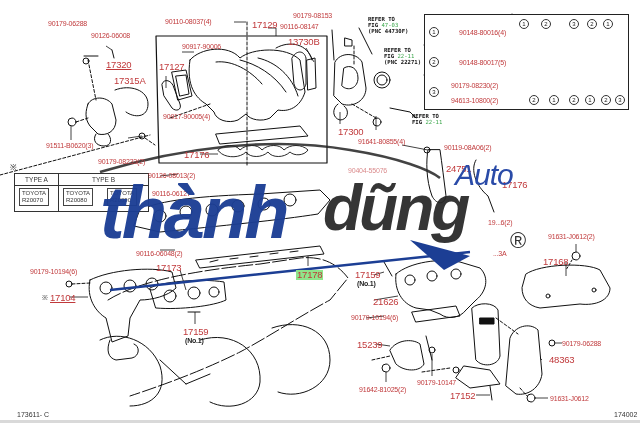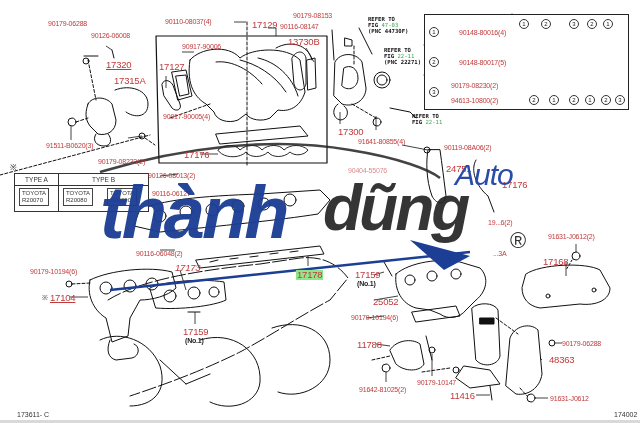--- a/index.html
+++ b/index.html
@@ -268,35 +268,35 @@
   <span class="lbl" style="left:293px;top:12px;">90179-08153</span>
   <span class="lbl" style="left:280px;top:23px;">90116-08147</span>
   <span class="lbl big" style="left:338px;top:127px;">17300</span>
   <span class="lbl" style="left:358px;top:138px;">91641-80855(4)</span>
   <span class="lbl" style="left:444px;top:144px;">90119-08A06(2)</span>
   <span class="lbl big" style="left:446px;top:164px;">24751</span>
   <span class="lbl big" style="left:502px;top:180px;">17176</span>
   <span class="lbl" style="left:148px;top:172px;">90126-08013(2)</span>
   <span class="lbl" style="left:152px;top:190px;">90116-06127</span>
   <span class="lbl" style="left:136px;top:250px;">90116-06048(2)</span>
-  <span class="lbl big" style="left:175px;top:263px;font-style:italic;">17173</span>
+  <span class="lbl big" style="left:156px;top:263px;">17173</span>
   <span class="lbl big hl" style="left:296px;top:270px;">17178</span>
   <span class="lbl big" style="left:183px;top:327px;">17159</span>
   <span class="lbl black" style="left:185px;top:337px;font-weight:bold;">(No.1)</span>
   <span class="lbl" style="left:30px;top:268px;">90179-10194(6)</span>
   <span class="lbl black" style="left:42px;top:294px;">※</span>
   <span class="lbl big" style="left:50px;top:293px;text-decoration:underline;">17104</span>
   <span class="lbl big" style="left:355px;top:270px;">17159</span>
   <span class="lbl black" style="left:357px;top:280px;font-weight:bold;">(No.1)</span>
-  <span class="lbl big" style="left:373px;top:297px;">25052</span>
+  <span class="lbl big" style="left:373px;top:297px;">21626</span>
   <span class="lbl" style="left:351px;top:314px;">90179-10194(6)</span>
-  <span class="lbl big" style="left:357px;top:340px;">11788</span>
+  <span class="lbl big" style="left:357px;top:340px;">15239</span>
   <span class="lbl" style="left:359px;top:386px;">91642-81025(2)</span>
   <span class="lbl" style="left:417px;top:379px;">90179-10147</span>
-  <span class="lbl big" style="left:450px;top:391px;">11416</span>
+  <span class="lbl big" style="left:450px;top:391px;">17152</span>
   <span class="lbl big" style="left:549px;top:355px;">48363</span>
   <span class="lbl" style="left:562px;top:340px;">90179-06288</span>
   <span class="lbl" style="left:550px;top:395px;">91631-J0612</span>
   <span class="lbl big" style="left:543px;top:257px;">17168</span>
   <span class="lbl" style="left:548px;top:233px;">91631-J0612(2)</span>
   <span class="lbl" style="left:348px;top:167px;opacity:0.6;">90404-55076</span>
   <span class="lbl" style="left:488px;top:219px;">19...6(2)</span>
   <span class="lbl" style="left:493px;top:250px;">...3A</span>
 
   <span class="fig" style="left:17px;top:411px;">173611- C</span>

